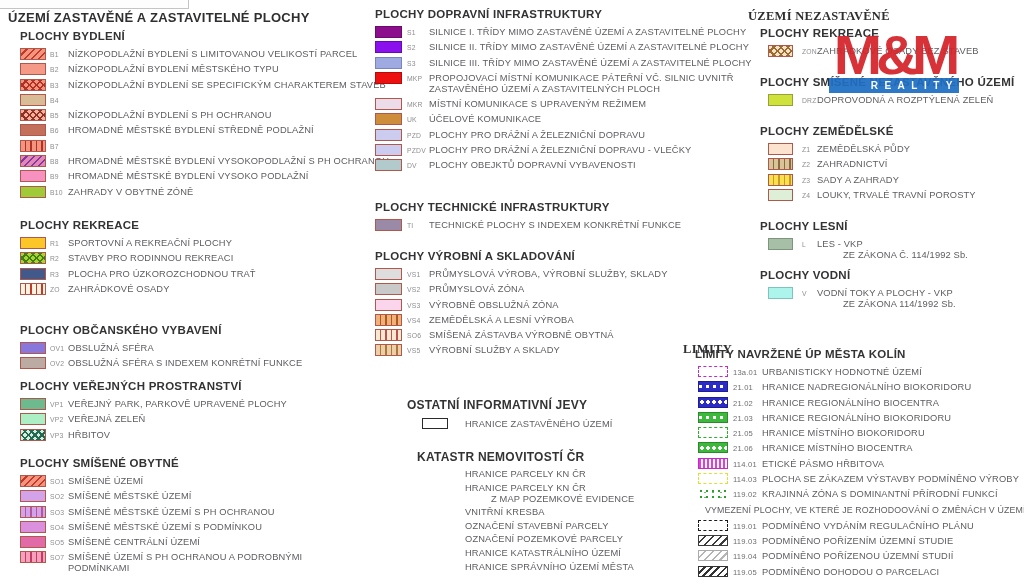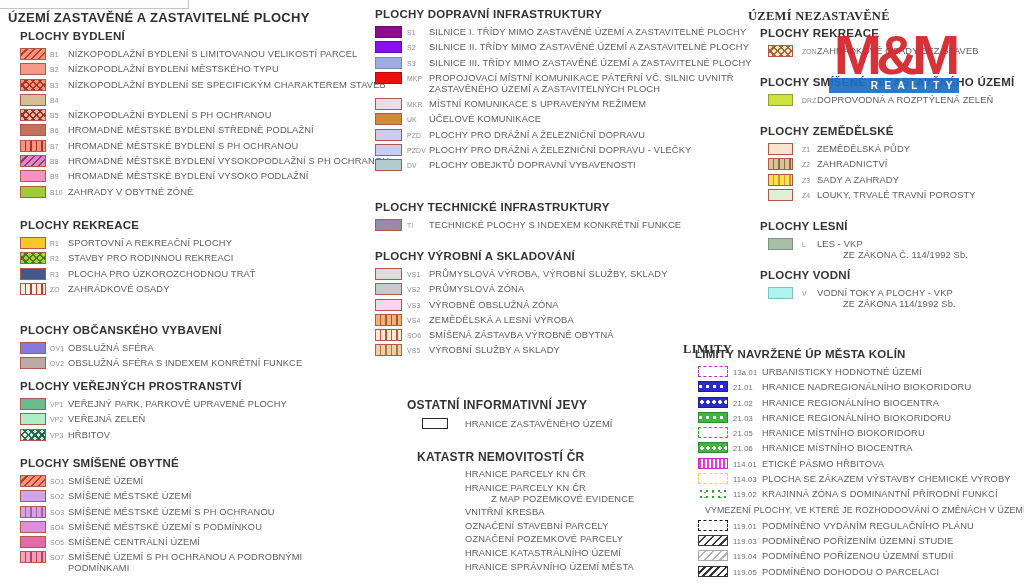--- a/index.html
+++ b/index.html
@@ -150,23 +150,20 @@
       <div class="row">
         <span class="sw sw-b6"></span>
         <span class="code">B6</span>
         <span class="lbl">
           <span>HROMADNÉ MĚSTSKÉ BYDLENÍ STŘEDNĚ PODLAŽNÍ</span>
         </span>
       </div>
       <div class="row">
         <span class="sw sw-b7"></span>
         <span class="code">B7</span>
-        <span class="lbl">
-          <span>HROMADNÉ MĚSTSKÉ BYDLENÍ S PH OCHRANOU</span>
-        </span>
       </div>
       <div class="row">
         <span class="sw sw-b8"></span>
         <span class="code">B8</span>
         <span class="lbl">
           <span>HROMADNÉ MĚSTSKÉ BYDLENÍ VYSOKOPODLAŽNÍ S PH OCHRANOU</span>
         </span>
       </div>
       <div class="row">
         <span class="sw sw-b9"></span>
@@ -635,21 +632,21 @@
         <span class="sw sw-lim-11401"></span>
         <span class="code">114.01</span>
         <span class="lbl">
           <span>ETICKÉ PÁSMO HŘBITOVA</span>
         </span>
       </div>
       <div class="row">
         <span class="sw sw-lim-11403"></span>
         <span class="code">114.03</span>
         <span class="lbl">
-          <span>PLOCHA SE ZÁKAZEM VÝSTAVBY CHEMICKÉ VÝROBY</span>
+          <span>PLOCHA SE ZÁKAZEM VÝSTAVBY PODMÍNĚNO VÝROBY</span>
         </span>
       </div>
       <div class="row">
         <span class="sw sw-lim-11902"></span>
         <span class="code">119.02</span>
         <span class="lbl">
           <span>KRAJINNÁ ZÓNA S DOMINANTNÍ PŘÍRODNÍ FUNKCÍ</span>
         </span>
       </div>
     </div>

